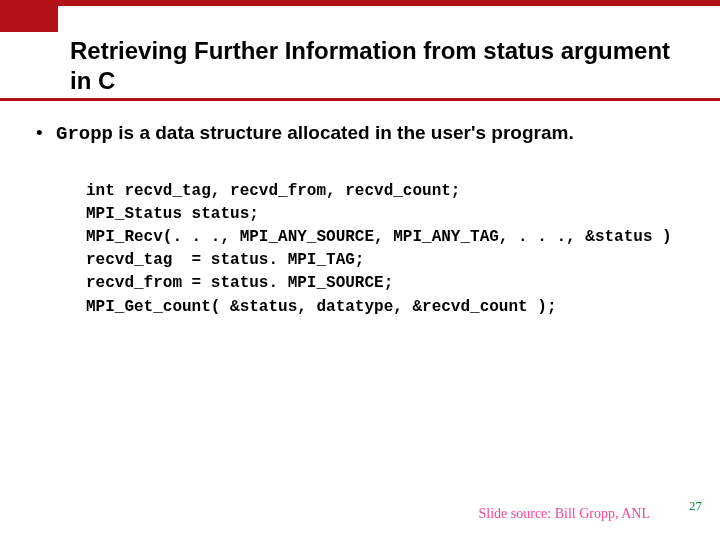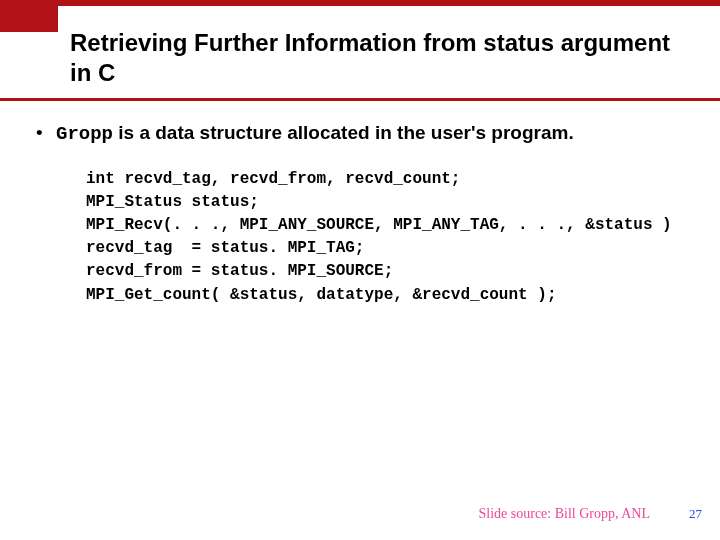--- a/index.html
+++ b/index.html
@@ -29,20 +29,21 @@
     position: absolute;
     top: 28px;
     left: 70px;
     right: 30px;
   }
   .title {
     font-size: 24px;
     font-weight: bold;
     color: #000;
     line-height: 1.25;
+    margin-top: 8px;
   }
   .title-underline {
     position: absolute;
     top: 98px;
     left: 0;
     right: 0;
     height: 3px;
     background: #b01217;
   }
   .content {
@@ -65,44 +66,44 @@
   .bullets > li::before {
     content: "•";
     position: absolute;
     left: 6px;
     top: 0;
     font-size: 19px;
   }
   .mono { font-family: "Courier New", Courier, monospace; font-weight: bold; }
   .bold { font-weight: bold; }
   .code-block {
-    margin-top: 20px;
+    margin-top: 32px;
     margin-left: 56px;
     font-family: "Courier New", Courier, monospace;
     font-weight: bold;
     font-size: 16px;
     line-height: 1.45;
     white-space: pre;
     color: #000;
   }
   .footer-source {
     position: absolute;
     bottom: 18px;
     right: 70px;
     font-family: "Times New Roman", Times, serif;
     font-size: 14px;
     color: #ec4899;
   }
   .page-num {
     position: absolute;
-    bottom: 18px;
+    bottom: 26px;
     right: 18px;
     font-family: "Times New Roman", Times, serif;
     font-size: 13px;
-    color: #1d4ed8;
+    color: #15803d;
   }
 </style>
 </head>
 <body>
 
 <div class="top-band"></div>
 <div class="top-line"></div>
 
 <div class="title-area">
   <div class="title">Retrieving Further Information from status argument in C</div>

